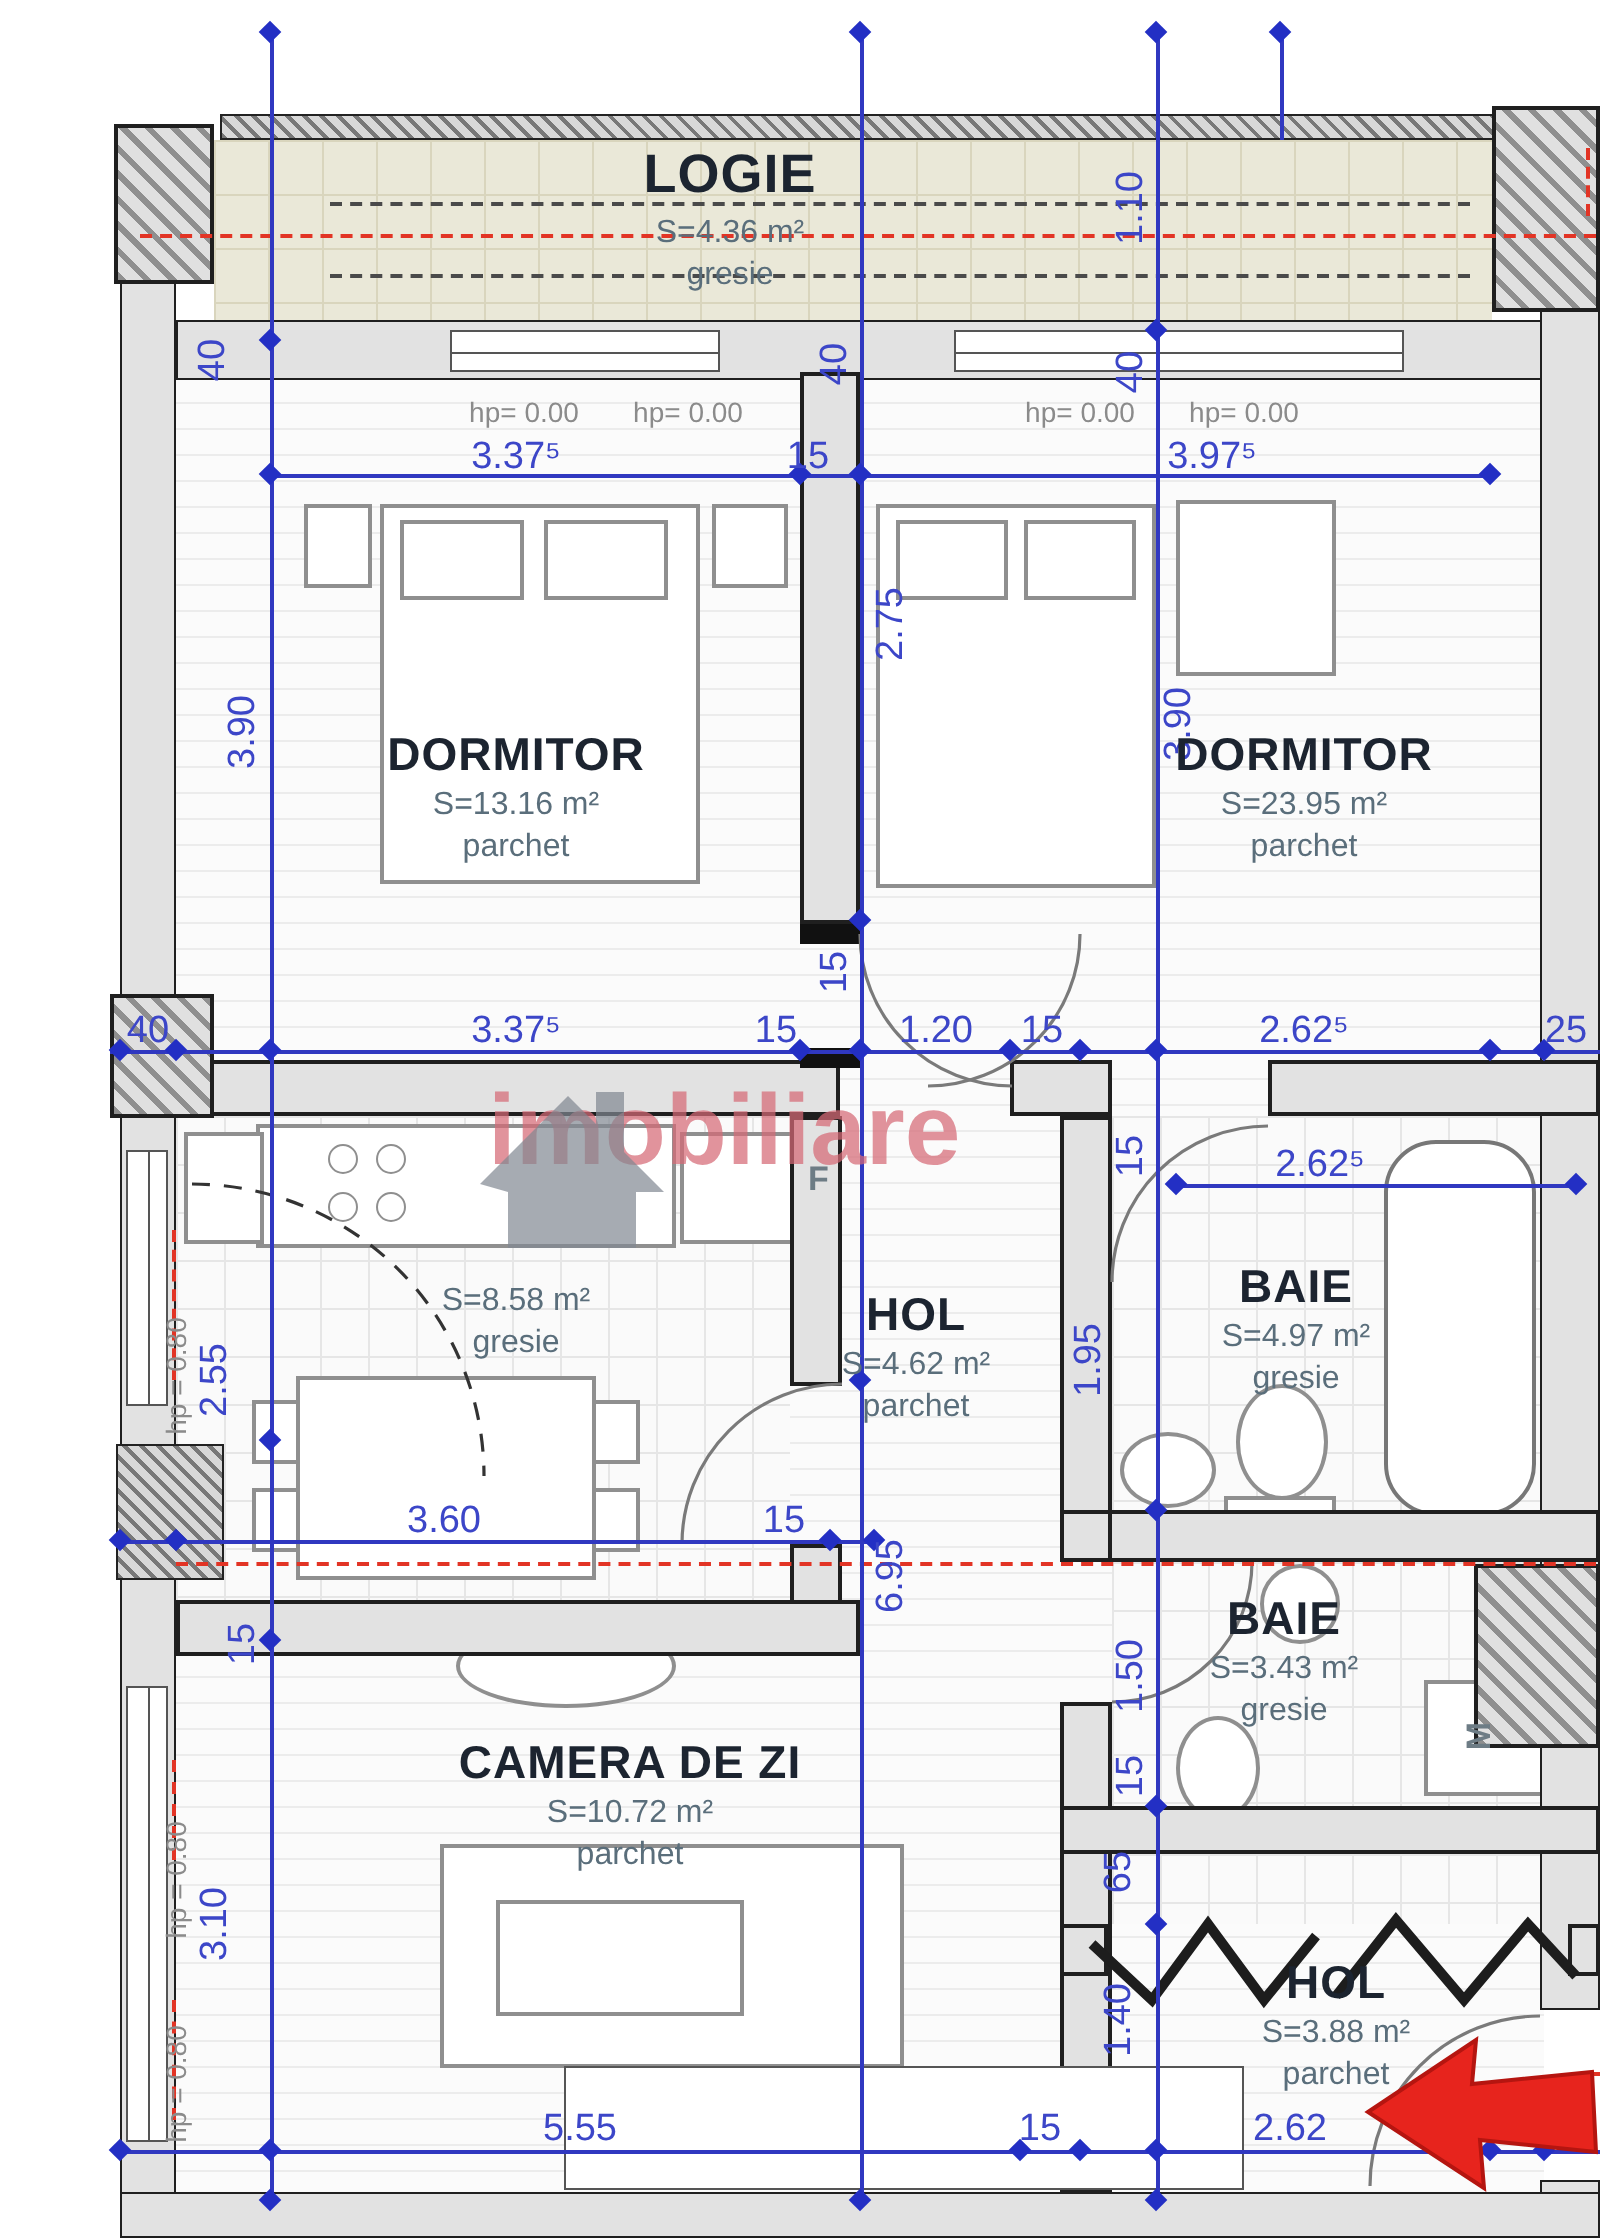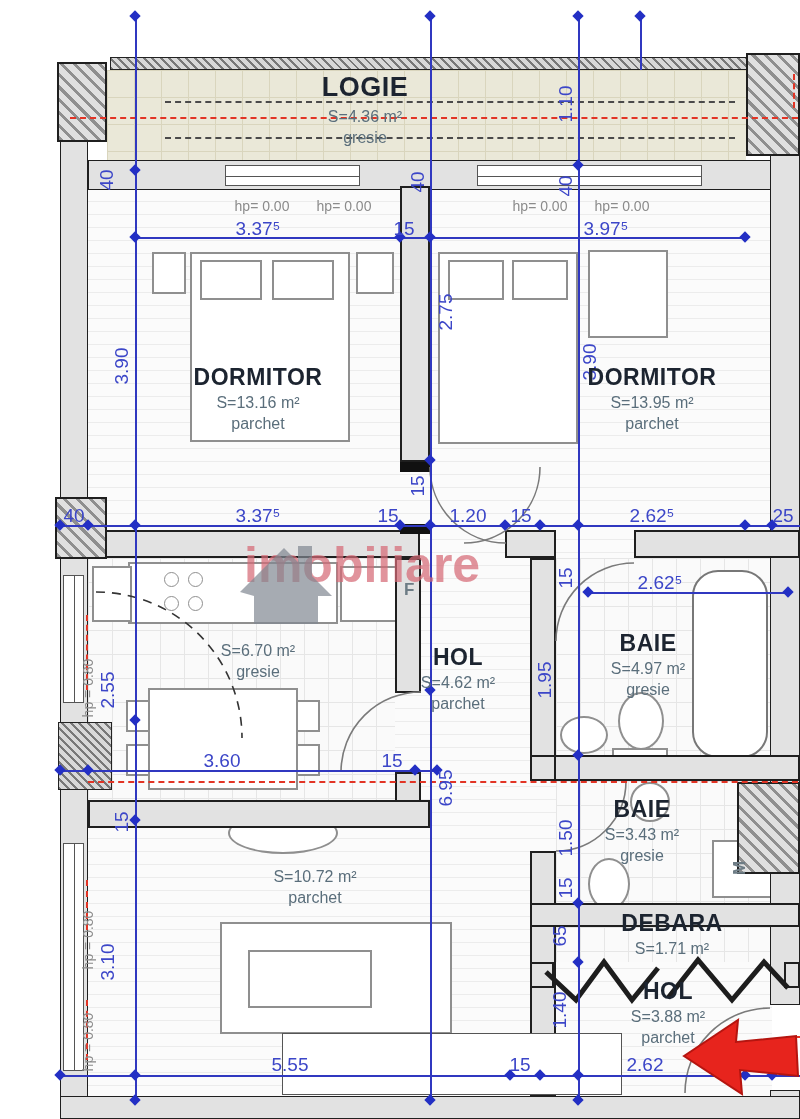--- a/index.html
+++ b/index.html
@@ -267,49 +267,46 @@
     <div class="ra">S=4.36 m²</div>
     <div class="rf">gresie</div>
   </div>
   <div class="room" style="left:258px;top:362px">
     <div class="rn">DORMITOR</div>
     <div class="ra">S=13.16 m²</div>
     <div class="rf">parchet</div>
   </div>
   <div class="room" style="left:652px;top:362px">
     <div class="rn">DORMITOR</div>
-    <div class="ra">S=13.95 m²</div>
+    <div class="ra">S=23.95 m²</div>
     <div class="rf">parchet</div>
   </div>
   <div class="room" style="left:258px;top:640px">
-    <div class="ra">S=6.70 m²</div>
+    <div class="ra">S=8.58 m²</div>
     <div class="rf">gresie</div>
   </div>
   <div class="room" style="left:458px;top:642px">
     <div class="rn">HOL</div>
     <div class="ra">S=4.62 m²</div>
     <div class="rf">parchet</div>
   </div>
   <div class="room" style="left:648px;top:628px">
     <div class="rn">BAIE</div>
     <div class="ra">S=4.97 m²</div>
     <div class="rf">gresie</div>
   </div>
   <div class="room" style="left:642px;top:794px">
     <div class="rn">BAIE</div>
     <div class="ra">S=3.43 m²</div>
     <div class="rf">gresie</div>
   </div>
   <div class="room" style="left:315px;top:866px">
+    <div class="rn">CAMERA DE ZI</div>
     <div class="ra">S=10.72 m²</div>
     <div class="rf">parchet</div>
-  </div>
-  <div class="room" style="left:672px;top:908px">
-    <div class="rn">DEBARA</div>
-    <div class="ra">S=1.71 m²</div>
   </div>
   <div class="room" style="left:668px;top:976px">
     <div class="rn">HOL</div>
     <div class="ra">S=3.88 m²</div>
     <div class="rf">parchet</div>
   </div>
 
   <svg class="abs ovl" width="800" height="1119" viewBox="0 0 800 1119">
     <path d="M 430 467 A 76 76 0 0 0 506 543" fill="none" stroke="#7a7a7a" stroke-width="1.6"></path>
     <path d="M 540 467 A 76 76 0 0 1 464 543" fill="none" stroke="#7a7a7a" stroke-width="1.6"></path>

